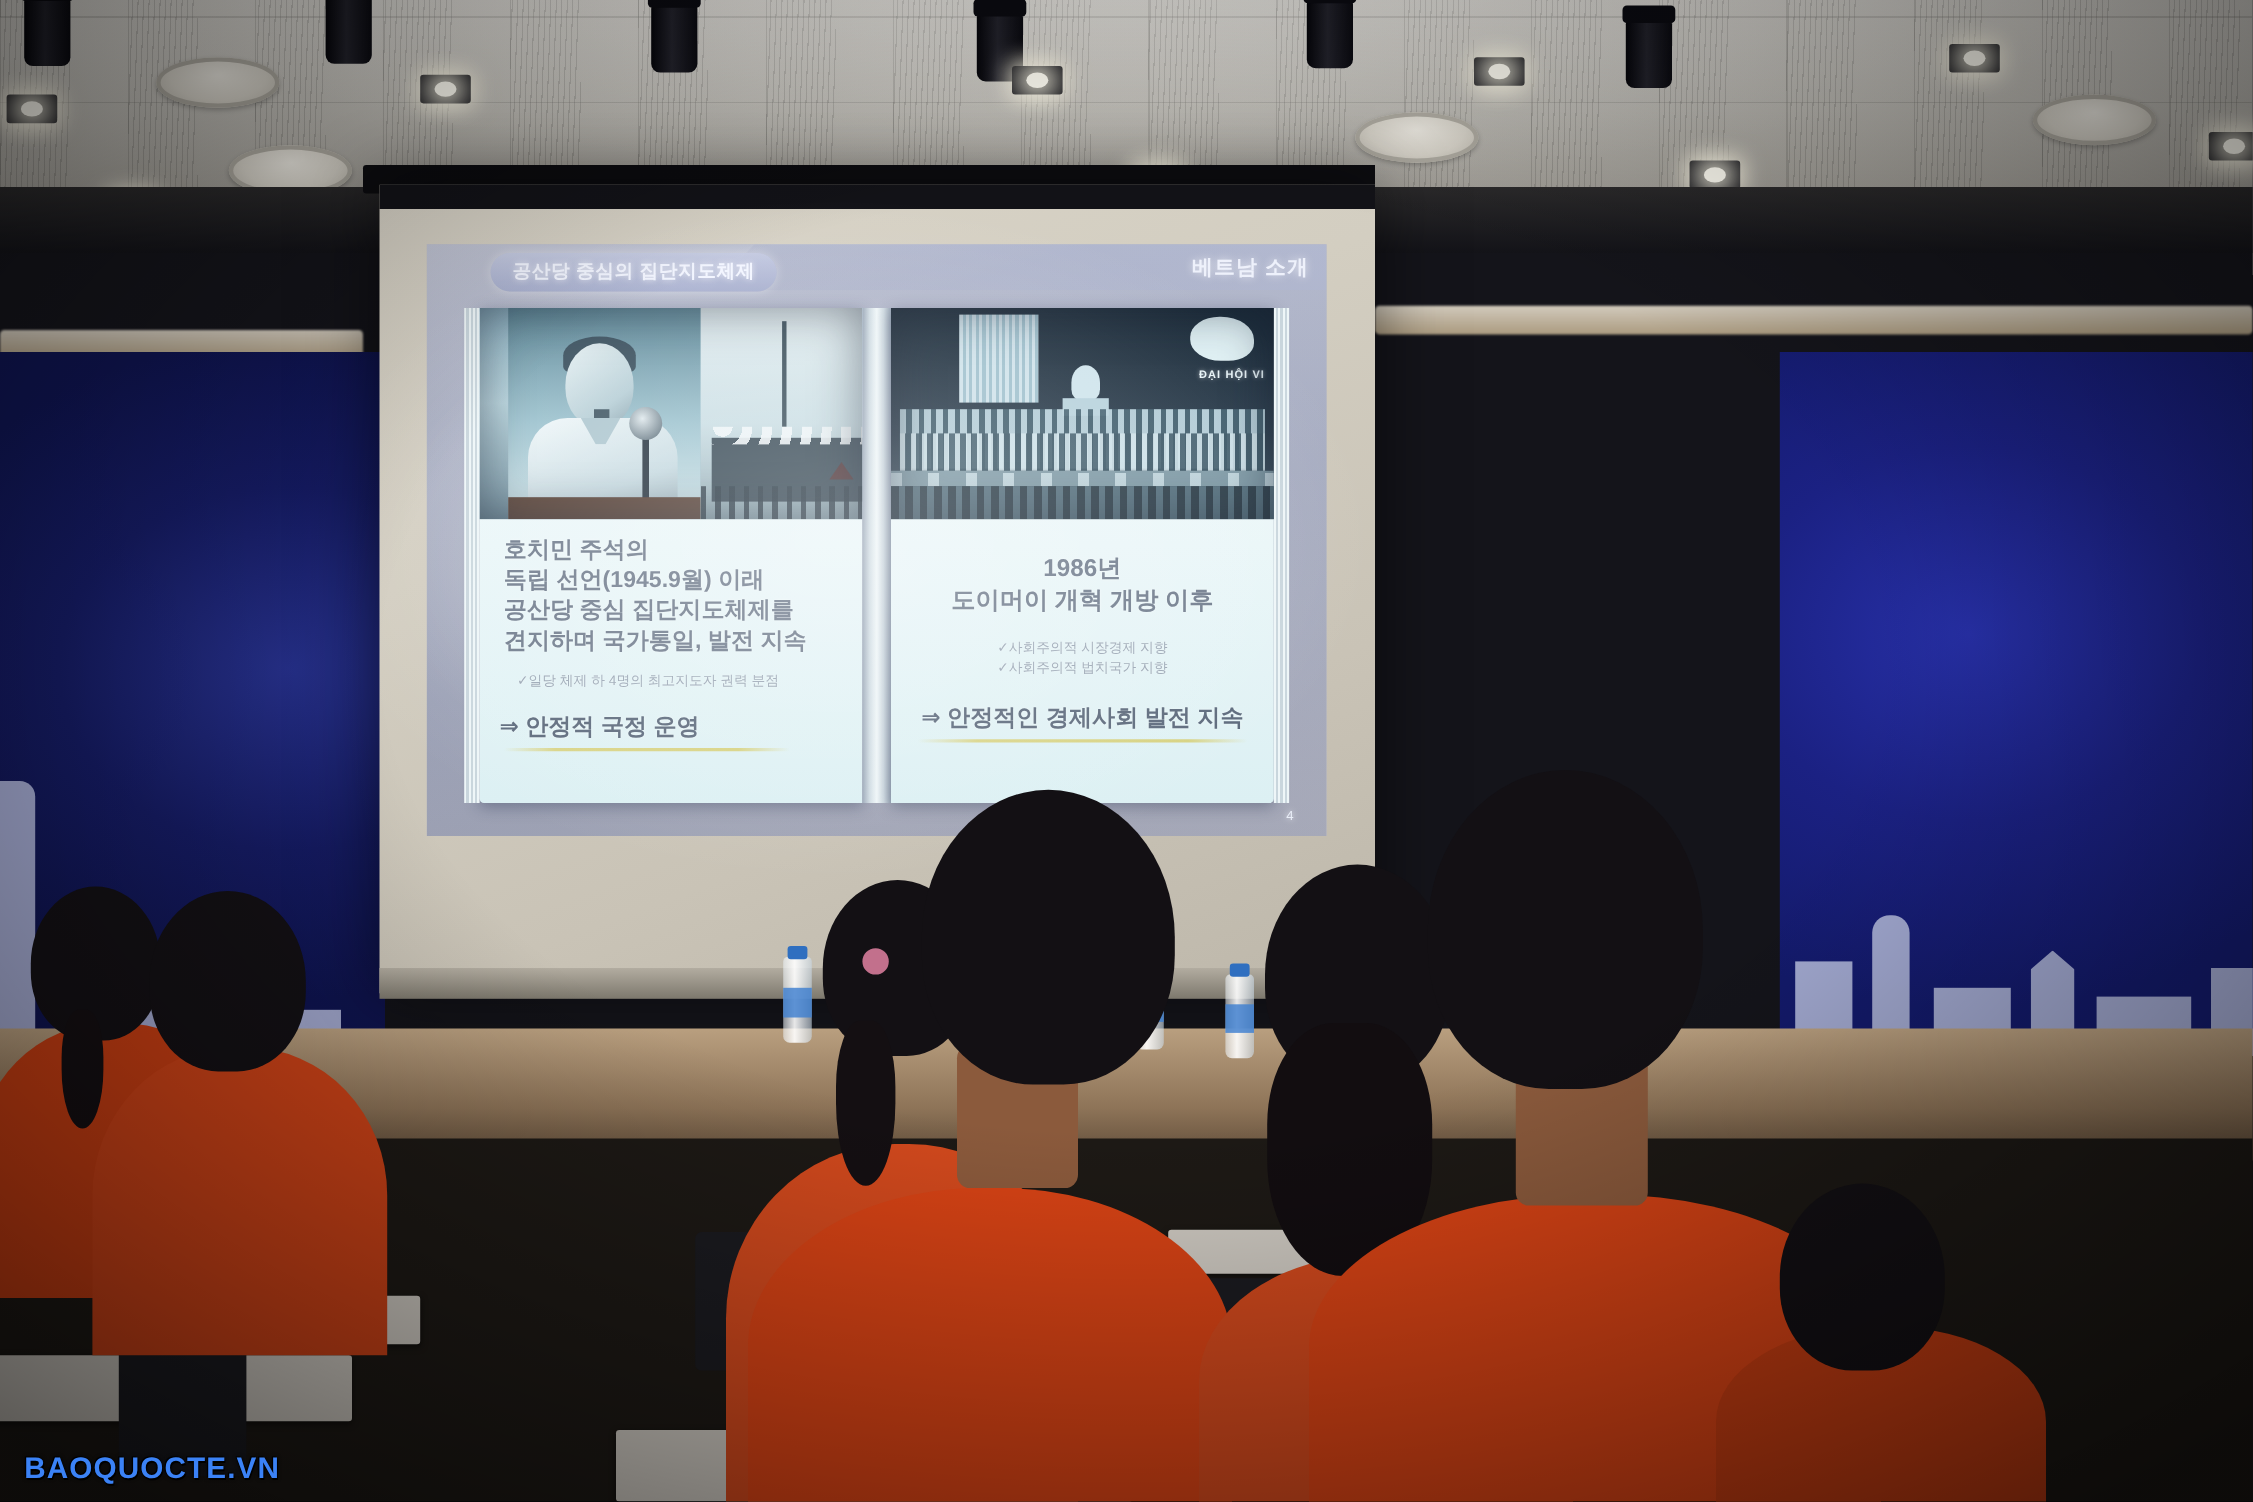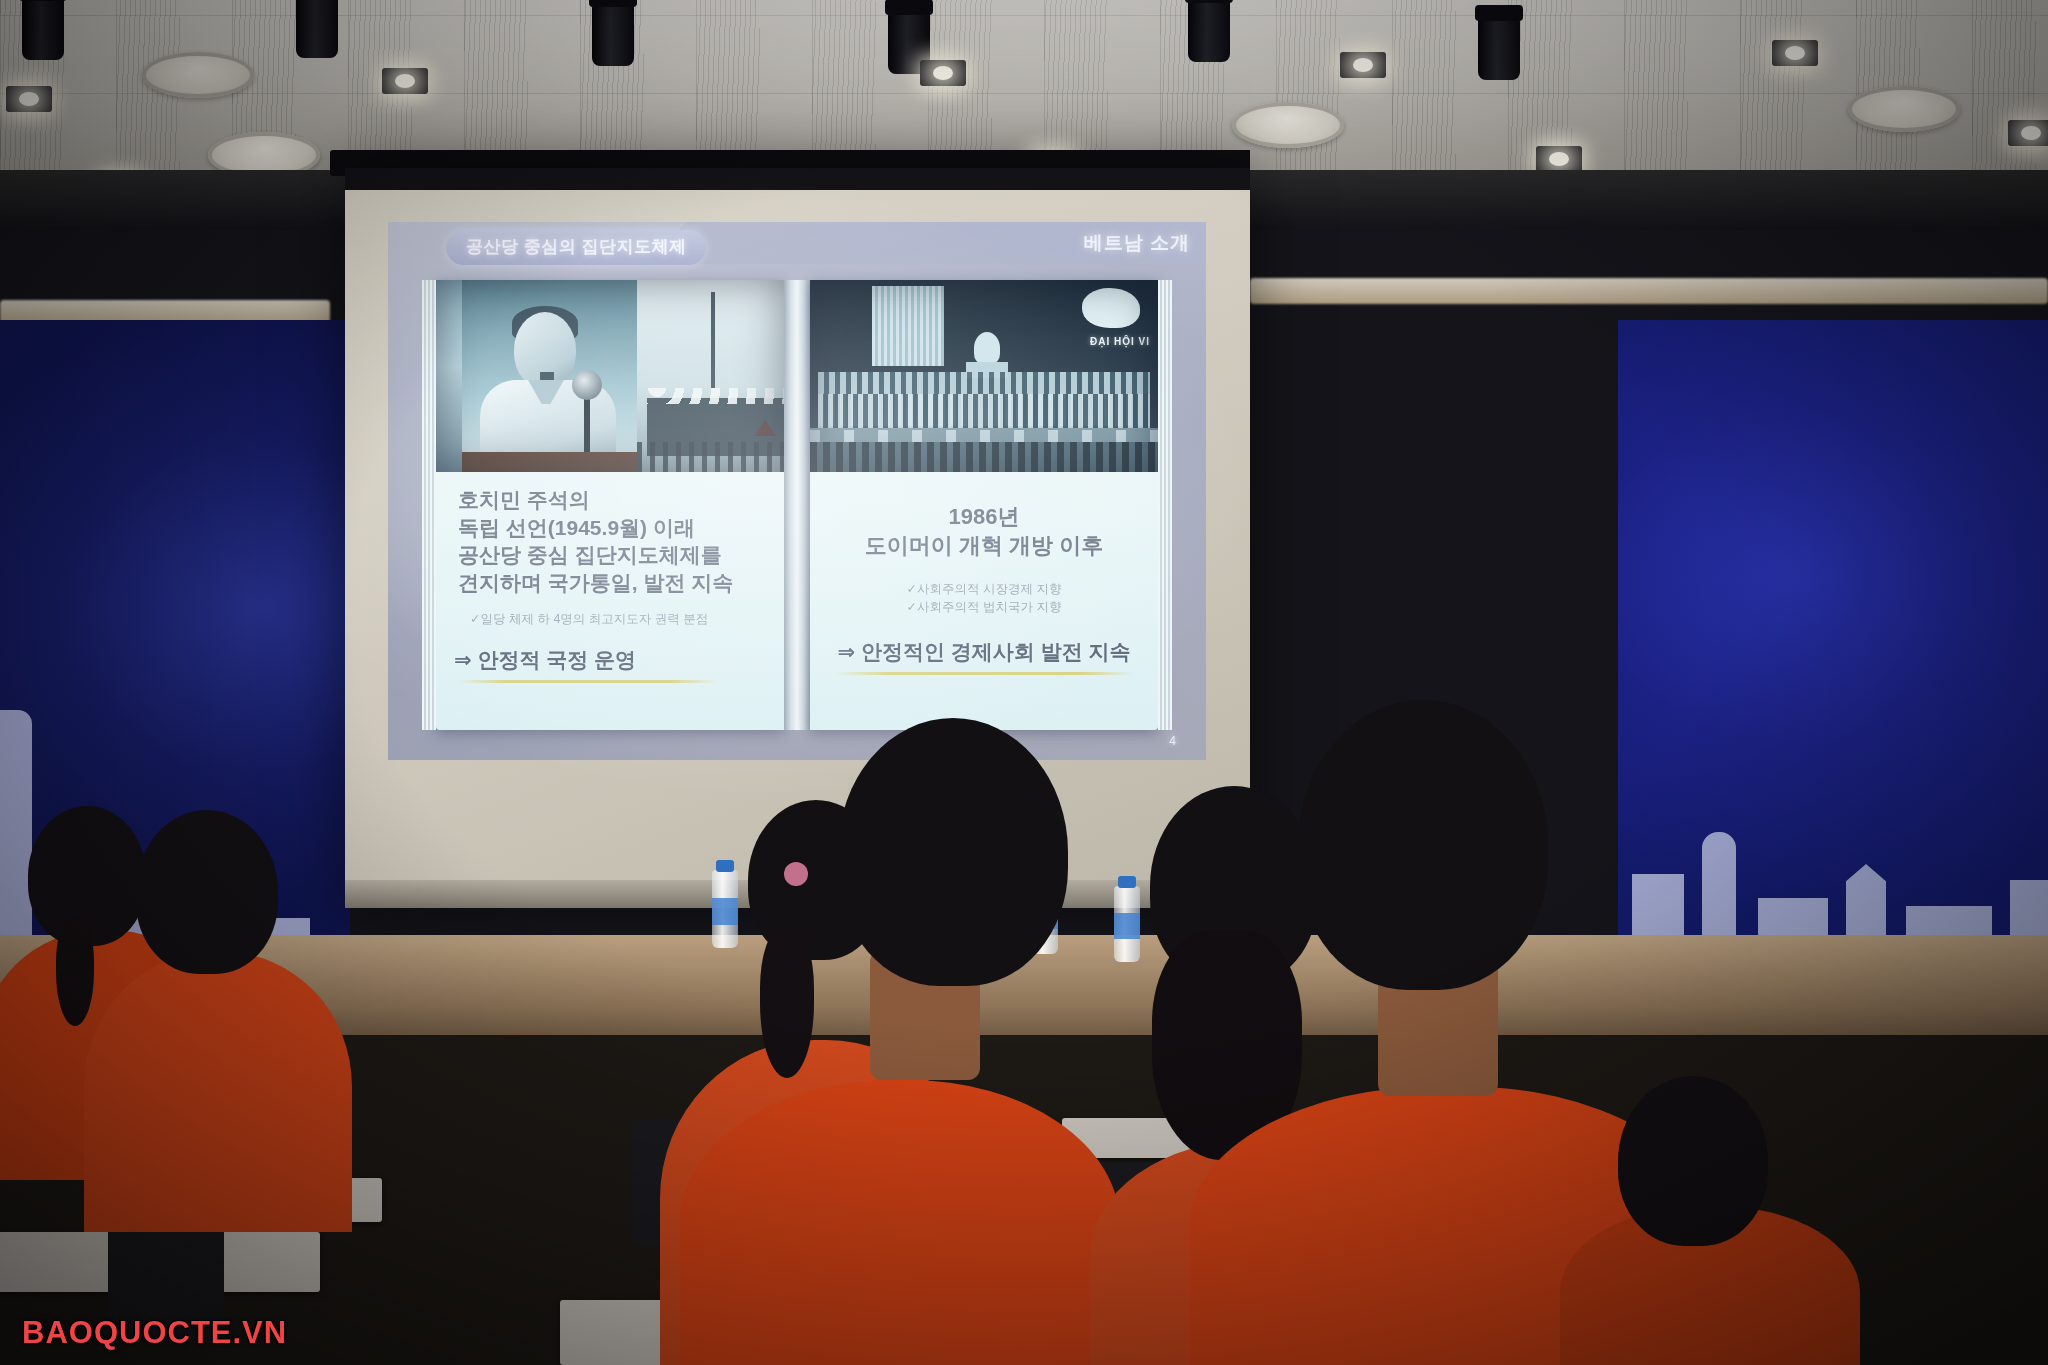--- a/index.html
+++ b/index.html
@@ -180,21 +180,21 @@
   .neck{position:absolute;border-radius:12px;background:#8b5a3c;}
   .ponytail{position:absolute;border-radius:40% 40% 50% 50%;background:#140f12;}
   .hairtie{position:absolute;border-radius:50%;background:#c2708c;}
   .desk{position:absolute;background:#cfcac2;border-radius:3px;box-shadow:0 2px 6px rgba(0,0,0,.5);}
   .chairback{position:absolute;background:#1b1b20;border-radius:6px;}
   .bottle{position:absolute;width:26px;border-radius:4px 4px 6px 6px;
      background:linear-gradient(90deg,rgba(235,242,248,.55),rgba(255,255,255,.9) 40%,rgba(200,215,228,.6));}
   .bottle .cap{position:absolute;left:4px;top:-10px;width:18px;height:12px;border-radius:3px;background:#2f6fc0;}
   .bottle .lbl{position:absolute;left:0;top:36%;width:100%;height:34%;background:#3e7fd0;opacity:.82;}
 
-  .watermark{position:absolute;left:22px;bottom:14px;font-size:31px;font-weight:bold;color:#ef4444;
+  .watermark{position:absolute;left:22px;bottom:14px;font-size:27px;font-weight:bold;color:#3b82f6;
      letter-spacing:1px;text-shadow:0 0 4px #000,1px 1px 0 #000,-1px -1px 0 #000;}
   .vignette{position:absolute;inset:0;pointer-events:none;
      background:radial-gradient(ellipse 1500px 950px at 50% 44%, rgba(0,0,0,0) 45%, rgba(0,0,0,.55) 100%);}
 </style>
 </head>
 <body>
 
 <div id="stage">
   <div class="room">
 

